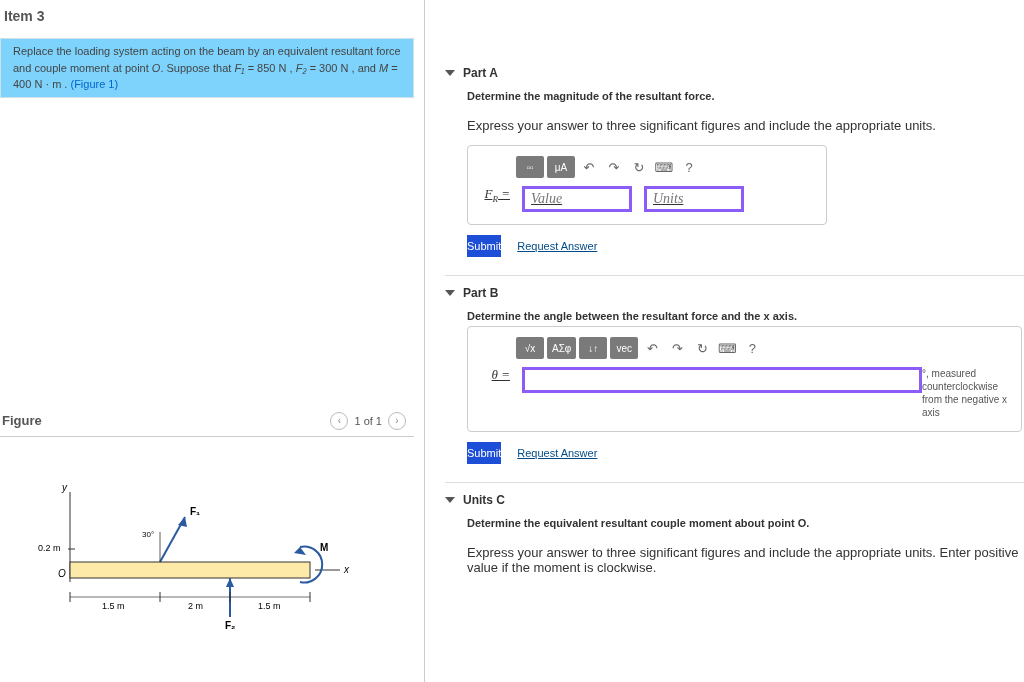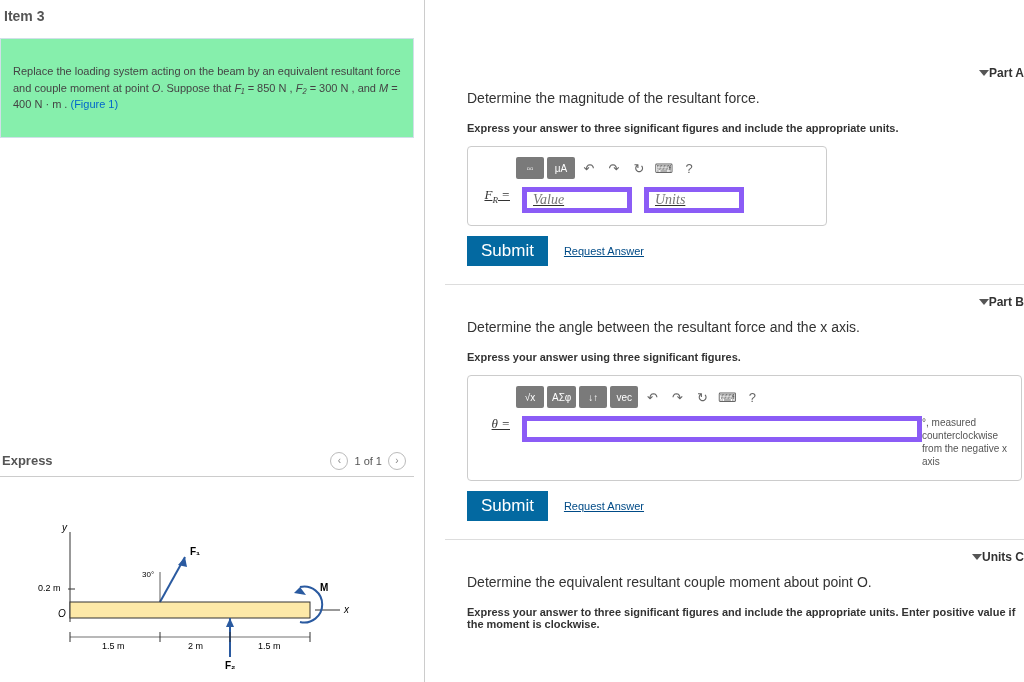--- a/index.html
+++ b/index.html
@@ -1,70 +1,70 @@
 <!DOCTYPE html>
 <html><head>
 <meta charset="utf-8">
 <style>
 * { box-sizing: border-box; margin: 0; padding: 0; }
 body { font-family: Arial, sans-serif; font-size: 12px; color: #333; background: #fff; }
 .container { display: flex; width: 1024px; height: 682px; }
 .left-col { width: 425px; border-right: 1px solid #ccc; padding: 6px 10px 0 0; }
 .right-col { flex: 1; padding: 0 0 0 20px; overflow: hidden; }
 .item-title { font-size: 14px; font-weight: bold; color: #555; padding: 2px 0 14px 4px; }
-.problem-box { background: #86efac; border: 1px solid #d0e0e8; padding: 24px 12px; font-size: 11px; color: #444; line-height: 1.5; }
+.problem-box { background: #7dd3fc; border: 1px solid #d0e0e8; padding: 4px 12px; font-size: 11px; color: #444; line-height: 1.5; }
 .problem-box .figlink { color: #0066cc; }
 .figure-section { margin-top: 310px; }
 .figure-header { display: flex; align-items: center; justify-content: space-between; border-bottom: 1px solid #ccc; padding: 4px 8px 6px 2px; }
 .figure-title { font-size: 13px; font-weight: bold; color: #555; }
 .figure-nav { display: flex; align-items: center; gap: 6px; font-size: 11px; color: #555; }
 .nav-btn { width: 18px; height: 18px; border: 1px solid #bbb; border-radius: 50%; background: #fff; display: flex; align-items: center; justify-content: center; cursor: pointer; color: #888; font-size: 10px; }
 .figure-image { padding: 40px 30px; }
 .part-section { margin-top: 18px; border-top: 1px solid #ddd; padding-top: 2px; }
 .part-section.first { margin-top: 56px; border-top: none; }
-.part-header { display: flex; align-items: center; gap: 0; padding: 8px 0 6px 0; justify-content: flex-end; }
+.part-header { display: flex; align-items: center; gap: 8px; padding: 8px 0 6px 0; }
 .part-arrow { width:0; height:0; border-left:5px solid transparent; border-right:5px solid transparent; border-top:6px solid #555; }
 .part-title { font-size: 12px; font-weight: bold; color: #333; }
 .part-body { padding: 4px 0 0 22px; }
-.prompt-text { font-size: 14px; color: #333; margin-bottom: 4px; }
-.instruct-text { font-size: 11px; font-weight: bold; color: #333; margin-bottom: 12px; margin-top: 16px; }
+.prompt-text { font-size: 11px; color: #333; margin-bottom: 4px; font-weight: bold; }
+.instruct-text { font-size: 13px; font-weight: normal; color: #333; margin-bottom: 12px; margin-top: 16px; }
 .answer-box { border: 1px solid #ccc; border-radius: 4px; padding: 10px 12px 12px 12px; width: 360px; margin-bottom: 10px; }
 .answer-box.wide { width: 555px; }
 .toolbar { display: flex; gap: 3px; align-items: center; margin-bottom: 8px; margin-left: 36px; }
 .tool-btn { height: 22px; min-width: 28px; background: #7a7a7a; color: #fff; border: none; border-radius: 2px; font-size: 10px; display: flex; align-items: center; justify-content: center; cursor: pointer; padding: 0 5px; }
 .tool-icon { height: 22px; width: 22px; background: none; color: #666; border: none; font-size: 13px; display: flex; align-items: center; justify-content: center; cursor: pointer; }
 .input-row { display: flex; align-items: flex-start; gap: 12px; text-decoration: underline; }
 .var-label { font-style: italic; font-family: 'Times New Roman', serif; font-size: 13px; color: #333; min-width: 30px; text-align: right; }
-.ans-input { border: 5px solid #8b5cf6; height: 26px; padding: 0 6px; font-family: 'Times New Roman', serif; font-style: italic; font-size: 14px; color: #999; }
+.ans-input { border: 3px solid #8b5cf6; height: 26px; padding: 0 6px; font-family: 'Times New Roman', serif; font-style: italic; font-size: 14px; color: #999; }
 .ans-input.val { width: 110px; }
 .ans-input.unit { width: 100px; }
 .ans-input.long { width: 400px; }
 .submit-row { display: flex; align-items: center; gap: 16px; }
-.submit-btn { background: #0369a1; color: #fff; border: none; padding: 5px 14px; font-size: 17px; cursor: pointer; }
+.submit-btn { background: #1d4ed8; color: #fff; border: none; padding: 5px 0; font-size: 11px; cursor: pointer; }
 .request-link { color: #004b87; font-size: 11px; text-decoration: underline; cursor: pointer; }
 .unit-note { font-size: 10px; color: #555; margin-left: 0; line-height: 1.3; width: 140px; }
 .unit-row { display: flex; align-items: flex-start; }
 sub { font-size: 0.7em; }
 svg { display: block; }
 </style>
 </head>
 <body>
 
 <div class="container">
   <div class="left-col">
     <div class="item-title">Item 3</div>
 
     <div class="problem-box">
       <span>Replace the loading system acting on the beam by an equivalent resultant force and couple moment at point </span><i>O</i><span>. Suppose that </span><i>F₁</i><span> = 850  N ,</span>
       <i>F₂</i><span> = 300  N , and </span><i>M</i><span> = 400  N · m . </span><span class="figlink">(Figure 1)</span>
     </div>
 
     <div class="figure-section">
       <div class="figure-header">
-        <div class="figure-title">Express</div>
+        <div class="figure-title">Figure</div>
         <div class="figure-nav">
           <div class="nav-btn">‹</div>
           <span>1 of 1</span>
           <div class="nav-btn">›</div>
         </div>
       </div>
       <div class="figure-image">
         <svg width="320" height="160" viewBox="0 0 320 160">
           <line x1="40" y1="15" x2="40" y2="105" stroke="#333" stroke-width="1"></line>
           <text x="32" y="14" font-size="10" font-style="italic">y</text>
@@ -133,21 +133,20 @@
       </div>
     </div>
 
     <div class="part-section">
       <div class="part-header">
         <div class="part-arrow"></div>
         <div class="part-title">Part B</div>
       </div>
       <div class="part-body">
         <div class="prompt-text">Determine the angle between the resultant force and the x axis.</div>
-        <div class="instruct-text">Express your answer using three significant figures.</div>
         <div class="answer-box wide">
           <div class="toolbar">
             <button class="tool-btn">√x</button>
             <button class="tool-btn">ΑΣφ</button>
             <button class="tool-btn">↓↑</button>
             <button class="tool-btn">vec</button>
             <button class="tool-icon">↶</button>
             <button class="tool-icon">↷</button>
             <button class="tool-icon">↻</button>
             <button class="tool-icon">⌨</button>

